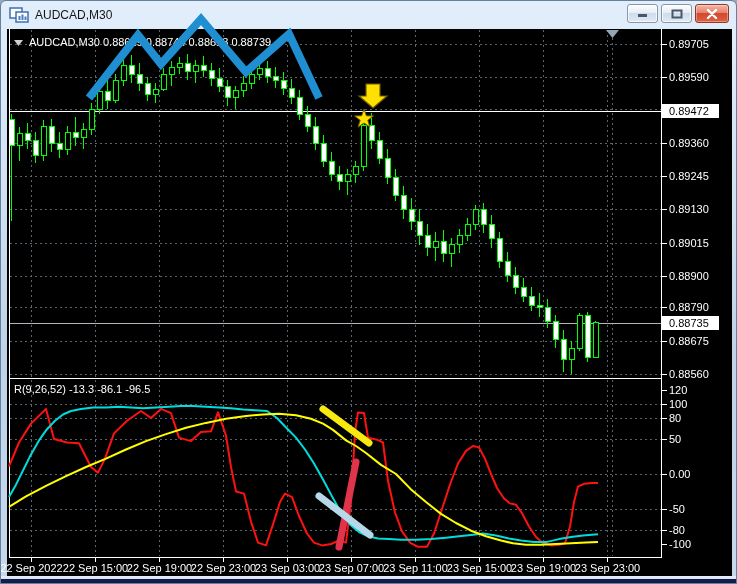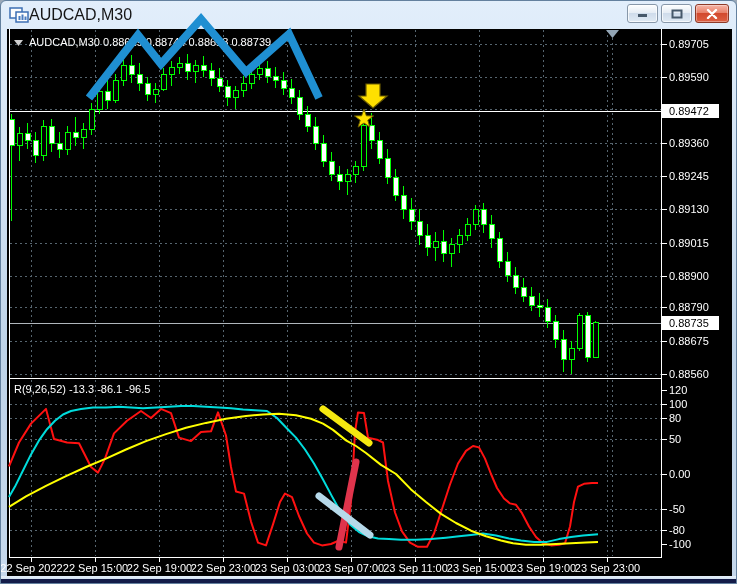--- a/index.html
+++ b/index.html
@@ -5,21 +5,21 @@
   html,body{margin:0;padding:0;background:#9aa8b8;}
   .window{
     position:relative;width:737px;height:584px;overflow:hidden;
     font-family:"Liberation Sans",sans-serif;
     background:linear-gradient(#e2eefb 0%,#cfe0f1 35%,#bed3e8 60%,#c6d8ec 100%);
     border-radius:6px 6px 0 0;
     box-sizing:border-box;border:1px solid #63809e;
   }
   .titlebar{position:absolute;left:0;top:0;right:0;height:28px;display:flex;align-items:center;}
   .win-icon{margin:0 0 0 8px;width:20px;height:16px;flex:0 0 auto;}
-  .title-text{font-size:16px;color:#151515;white-space:nowrap;}
+  .title-text{font-size:12px;color:#151515;margin-left:6px;white-space:nowrap;}
   .controls{position:absolute;top:3px;right:7px;display:flex;gap:3px;}
   .winbtn{
     width:31px;height:19px;display:flex;align-items:center;justify-content:center;
     border:1px solid #8797a9;border-radius:3px;cursor:default;padding:0;
     background:linear-gradient(#fdfefe,#e6edf5 45%,#cfdceb 50%,#e0eaf4 100%);
     box-shadow:inset 0 0 0 1px rgba(255,255,255,.7);
   }
   .winbtn.close{
     width:34px;
     background:linear-gradient(#f6b4a7,#e8826b 45%,#d24a2e 50%,#dd5f42 100%);

